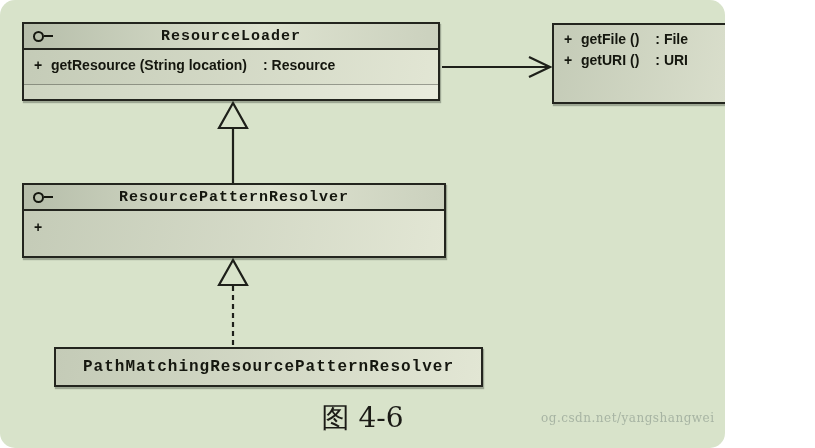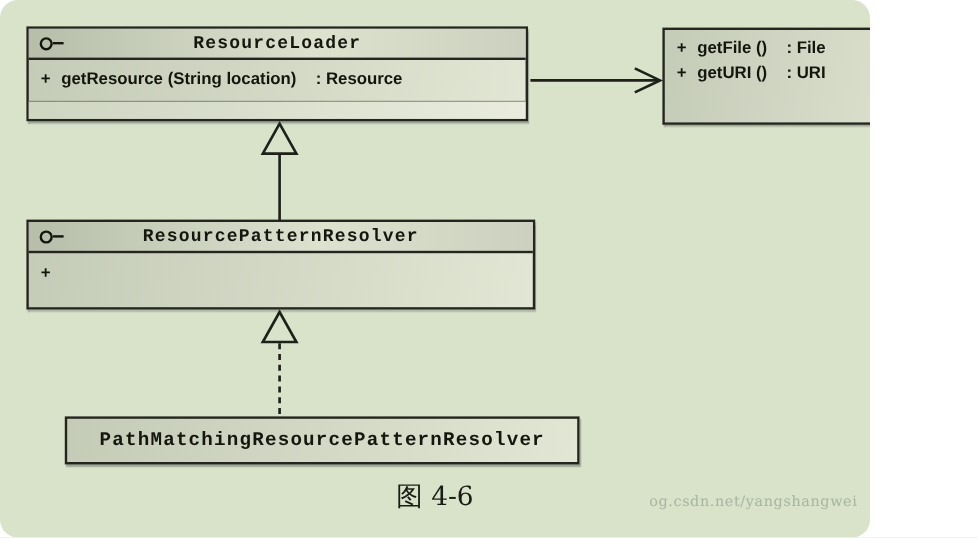--- a/index.html
+++ b/index.html
@@ -48,21 +48,21 @@
   #box-r .box-methods, #box-rpr .box-methods{flex:1;}
   #box-rpr .box-methods{padding-top:6px;}
   .pm-title{
     flex:1;display:flex;align-items:center;justify-content:center;
     font-family:"Liberation Mono",monospace;font-weight:bold;
     font-size:16px;letter-spacing:1px;color:#15170f;
   }
   .caption{
     position:absolute;left:0;right:0;top:399px;z-index:2;
     display:flex;justify-content:center;gap:4px;
-    font-family:"DejaVu Serif",serif;font-size:22px;color:#1b1b16;
+    font-family:"DejaVu Serif",serif;font-size:28px;color:#1b1b16;
   }
   .watermark{
     position:absolute;left:541px;top:411px;z-index:1;
     font-family:"DejaVu Serif",serif;font-size:12px;letter-spacing:.5px;
     color:rgba(148,162,148,.72);white-space:nowrap;
   }
   .cursor-mark{position:absolute;left:780px;top:428px;z-index:3;opacity:.55;}
 </style>
 </head>
 <body>

